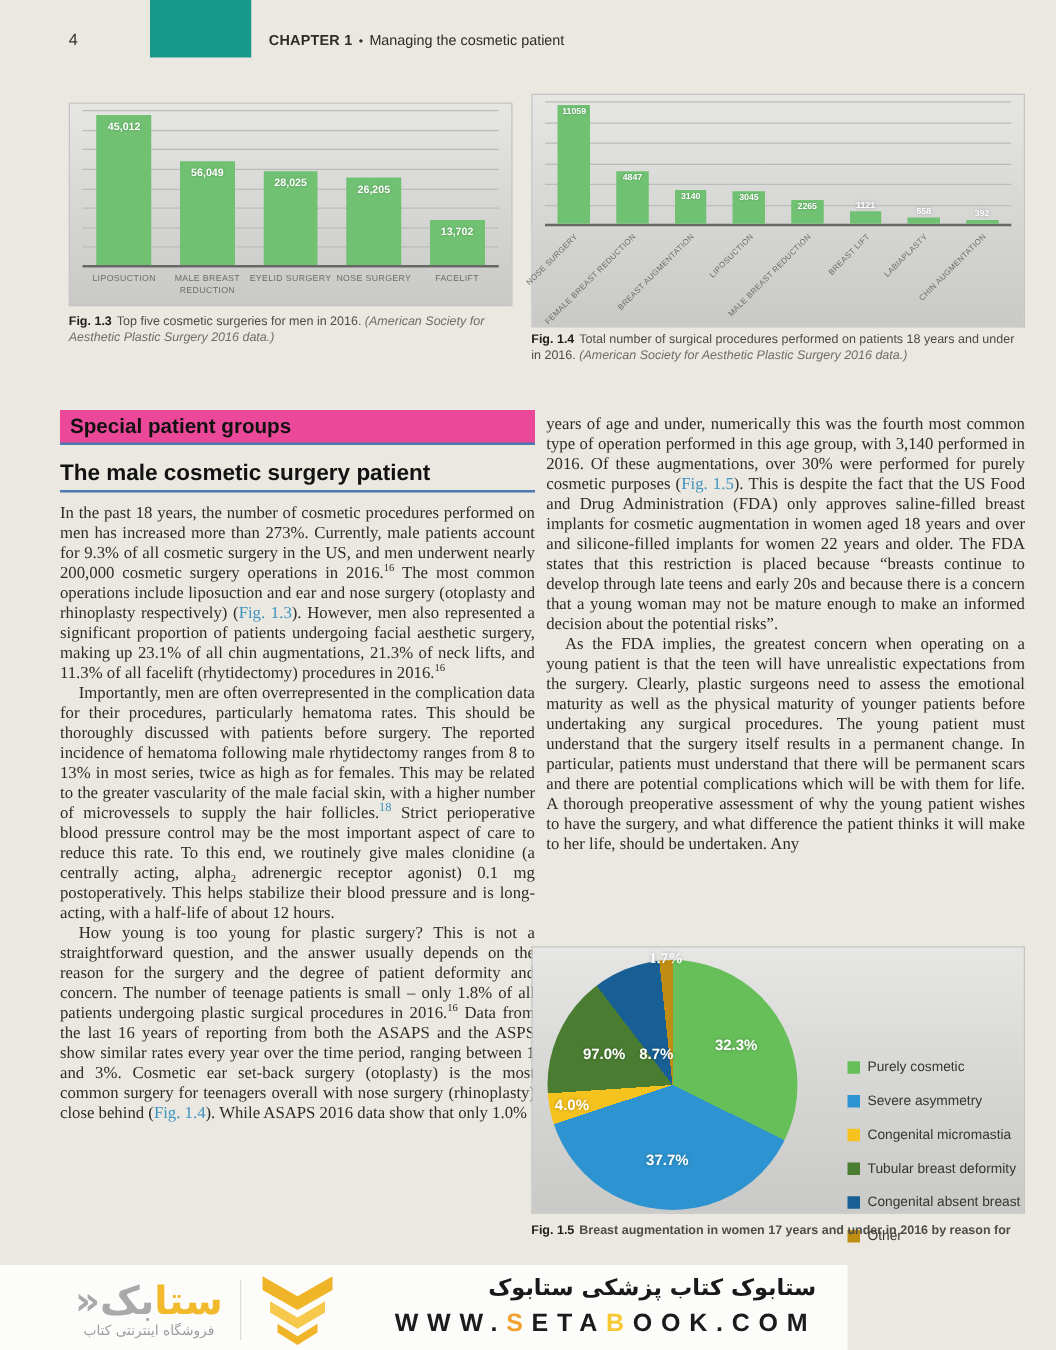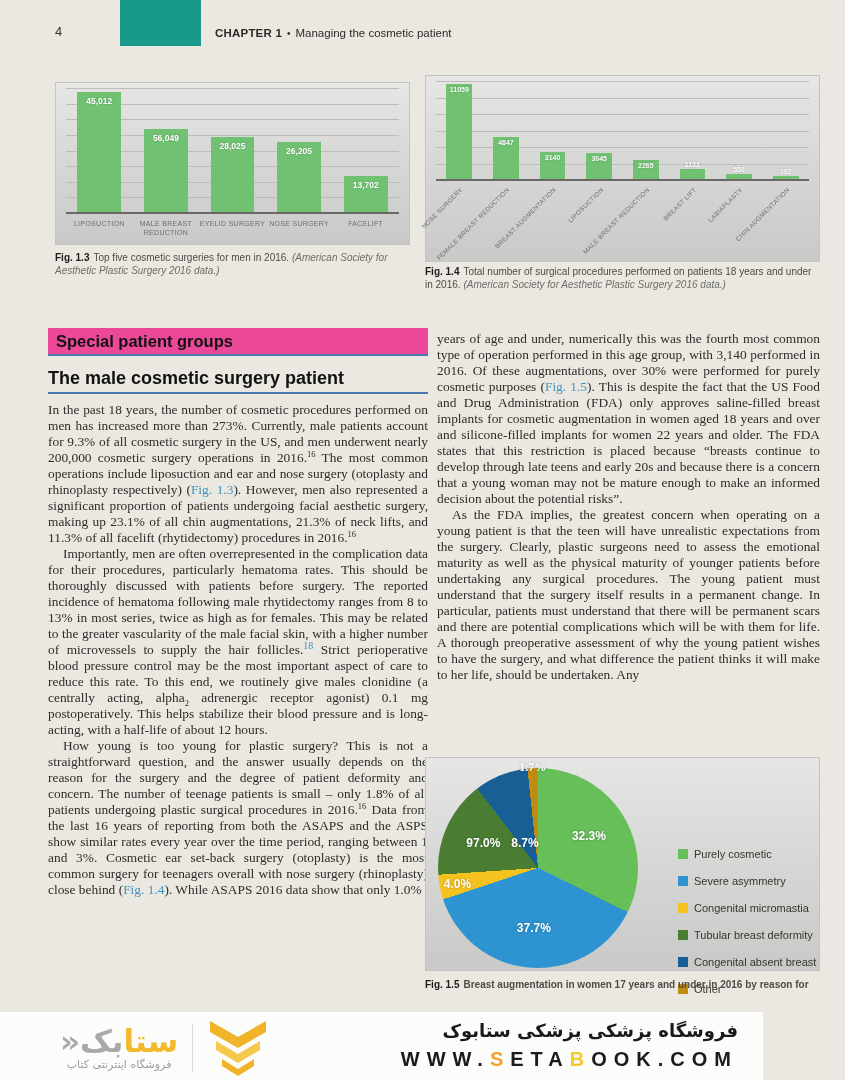--- a/index.html
+++ b/index.html
@@ -52,21 +52,21 @@
   .para .sub{font-size:8.5px;vertical-align:sub;line-height:0;}
   
   .pie{position:absolute;border-radius:50%;}
   .pielab{position:absolute;transform:translate(-50%,-50%);color:#fff;font-family:"Liberation Sans",sans-serif;
           font-weight:bold;font-size:12px;text-shadow:0 0 3px rgba(0,0,0,.3);white-space:nowrap;}
   .legend{position:absolute;}
   .legitem{display:flex;align-items:center;margin-bottom:15px;}
   .swatch{width:10px;height:10px;margin-right:6px;flex:0 0 auto;}
   .legtext{font-family:"Liberation Sans",sans-serif;font-size:11px;color:#37352f;white-space:nowrap;}
   
-  .footer{position:absolute;left:0;top:1012px;width:763px;height:68px;background:#fcfcfa;}
+  .footer{position:absolute;left:0;top:1012px;width:678px;height:68px;background:#fcfcfa;}
   .logo{position:absolute;left:60px;top:6px;height:60px;display:flex;align-items:center;}
   .brand{direction:rtl;font-family:"DejaVu Sans",sans-serif;font-weight:bold;font-size:31px;line-height:30px;}
   .brand .by{color:#f2b92d;}
   .brand .bg{color:#a9a9a9;}
   .brandwrap{display:flex;flex-direction:column;align-items:center;}
   .tagline{direction:rtl;font-family:"DejaVu Sans",sans-serif;font-size:11px;color:#9d9d9d;margin-top:2px;}
   .logodiv{width:1px;height:48px;background:#dcdcda;margin:0 14px;}
   .chev{display:block;}
   .storefa{position:absolute;right:25px;top:8px;direction:rtl;font-family:"DejaVu Sans",sans-serif;
            font-weight:bold;font-size:18px;color:#191919;}
@@ -278,17 +278,17 @@
         <div class="brand"><span class="by">ستا</span><span class="bg">بک</span><span class="bg">«</span></div>
         <div class="tagline">فروشگاه اینترنتی کتاب</div>
       </div>
       <div class="logodiv"></div>
       <svg class="chev" width="62" height="58" viewBox="0 0 62 58">
         <path d="M3,2 L31,18 L59,2 L59,13 L31,29 L3,13 Z" fill="#f0b428"></path>
         <path d="M9,22 L31,35 L53,22 L53,31 L31,44 L9,31 Z" fill="#f6c84c"></path>
         <path d="M15,40 L31,50 L47,40 L47,47 L31,57 L15,47 Z" fill="#f0b428"></path>
       </svg>
     </div>
-    <div class="storefa">فروشگاه پزشکی پزشکی ستابوک</div>
+    <div class="storefa">ستابوک کتاب پزشکی ستابوک</div>
     <div class="url"><span>WWW.</span><span class="u-orange">S</span><span>ETA</span><span class="u-yellow">B</span><span>OOK.COM</span></div>
   </div>
 
 </div>
 
 </body></html>

